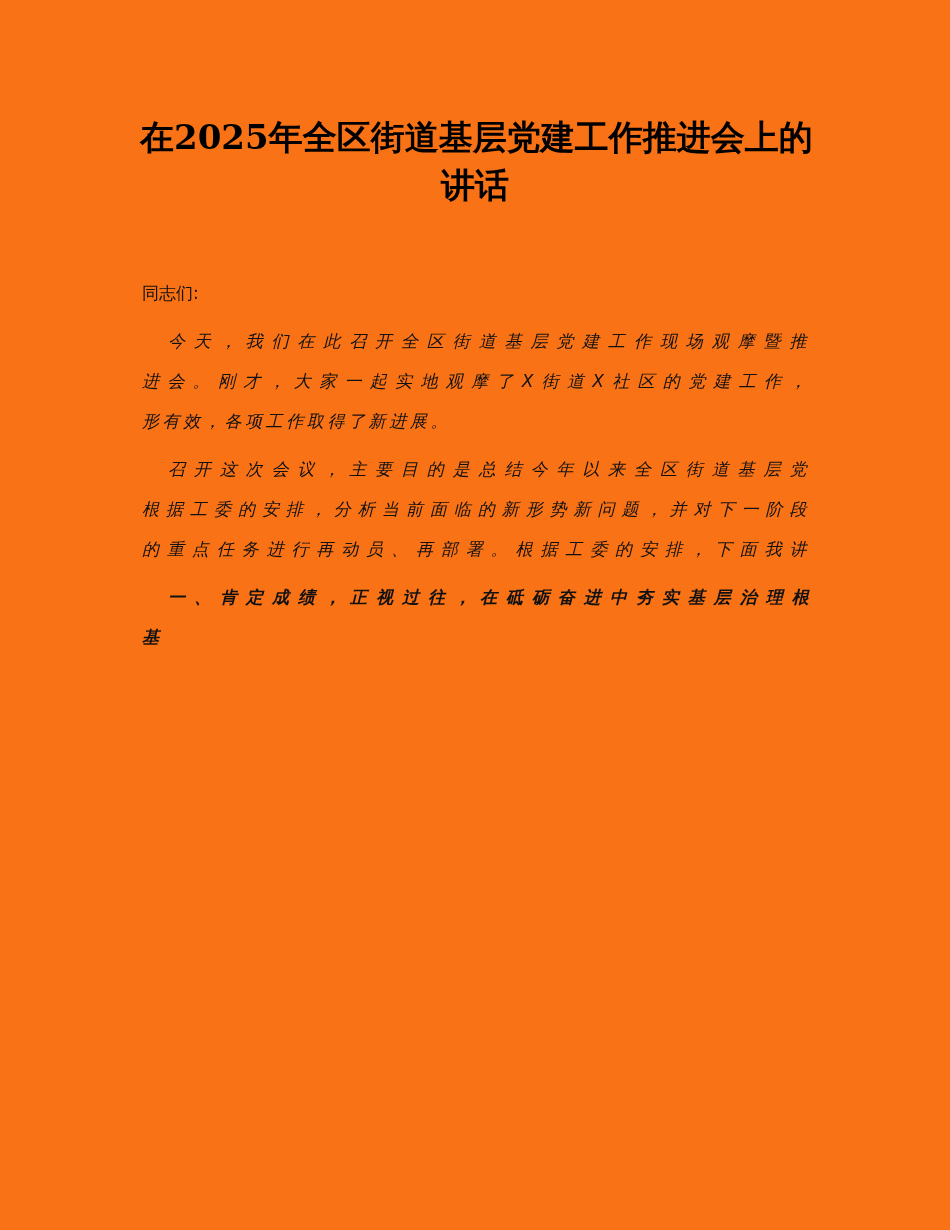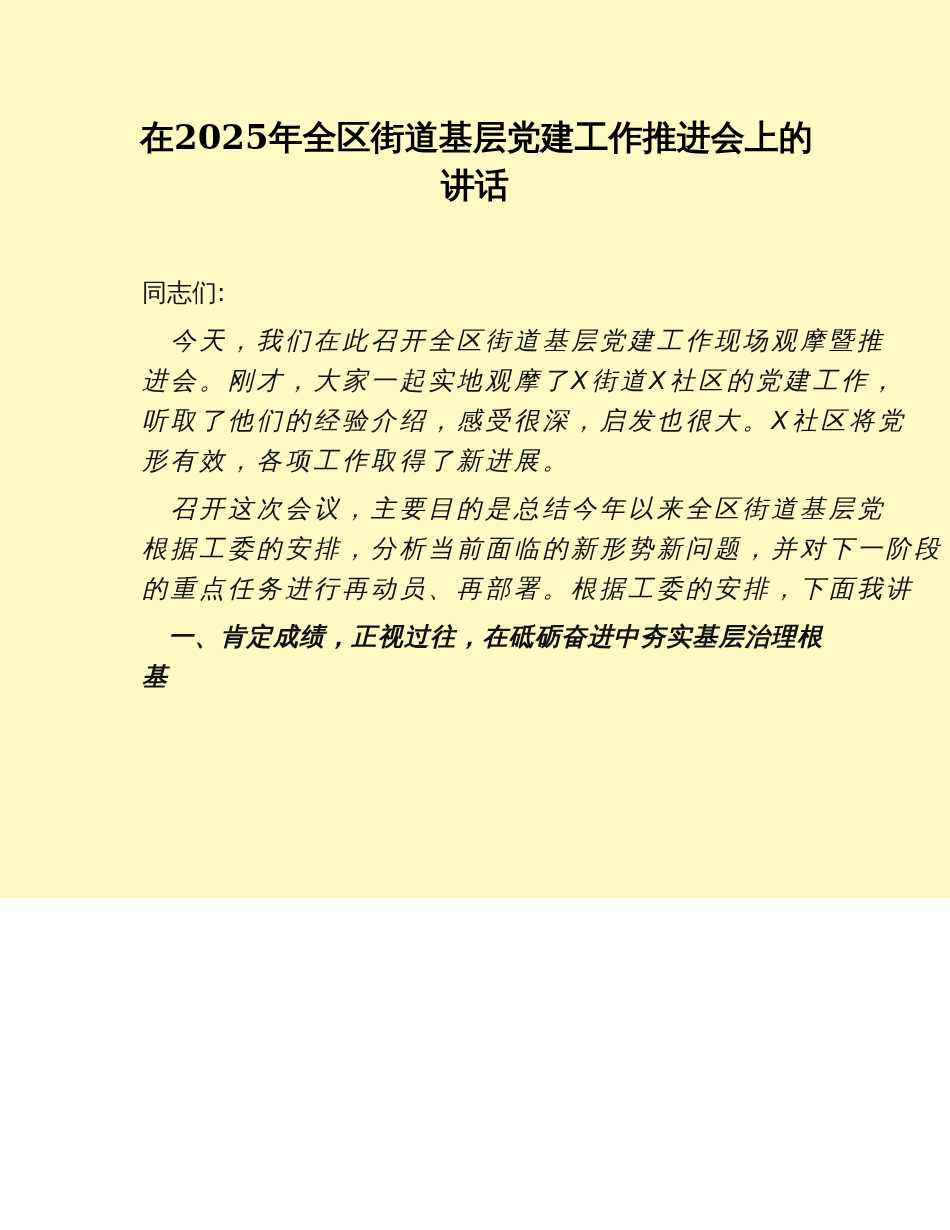--- a/index.html
+++ b/index.html
@@ -12,22 +12,22 @@
       height: 1230px;
       position: relative;
       overflow: hidden;
       color: #000000;
     }
     .page {
       position: absolute;
       left: 0;
       top: 0;
       width: 950px;
-      height: 898px;
-      background: #fef9c3;
+      height: 1230px;
+      background: #f97316;
     }
     .title {
       position: absolute;
       left: 140px;
       top: 113px;
       width: 670px;
       text-align: center;
       font-family: "DejaVu Serif", "Liberation Serif", serif;
       font-weight: bold;
       font-size: 34px;
@@ -37,21 +37,21 @@
     .title-line {
       display: block;
       white-space: nowrap;
     }
     .body {
       position: absolute;
       left: 142px;
       top: 273px;
       width: 668px;
       font-family: "DejaVu Sans", "Liberation Sans", sans-serif;
-      font-size: 25px;
+      font-size: 17px;
       color: #111111;
     }
     .line {
       display: block;
       white-space: nowrap;
       height: 40px;
       line-height: 40px;
       letter-spacing: 3.6px;
       text-align: justify;
       text-align-last: justify;
@@ -86,21 +86,20 @@
     <span class="title-line">讲话</span>
   </div>
 
   <div class="body">
 
     <div class="salutation">同志们:</div>
 
     <div class="para">
       <span class="line">　今天，我们在此召开全区街道基层党建工作现场观摩暨推</span>
       <span class="line">进会。刚才，大家一起实地观摩了X街道X社区的党建工作，</span>
-      <span class="line">听取了他们的经验介绍，感受很深，启发也很大。X社区将党</span>
       <span class="line last">形有效，各项工作取得了新进展。</span>
     </div>
 
     <div class="para">
       <span class="line">　召开这次会议，主要目的是总结今年以来全区街道基层党</span>
       <span class="line">根据工委的安排，分析当前面临的新形势新问题，并对下一阶段</span>
       <span class="line">的重点任务进行再动员、再部署。根据工委的安排，下面我讲</span>
     </div>
 
     <div class="para heading">

